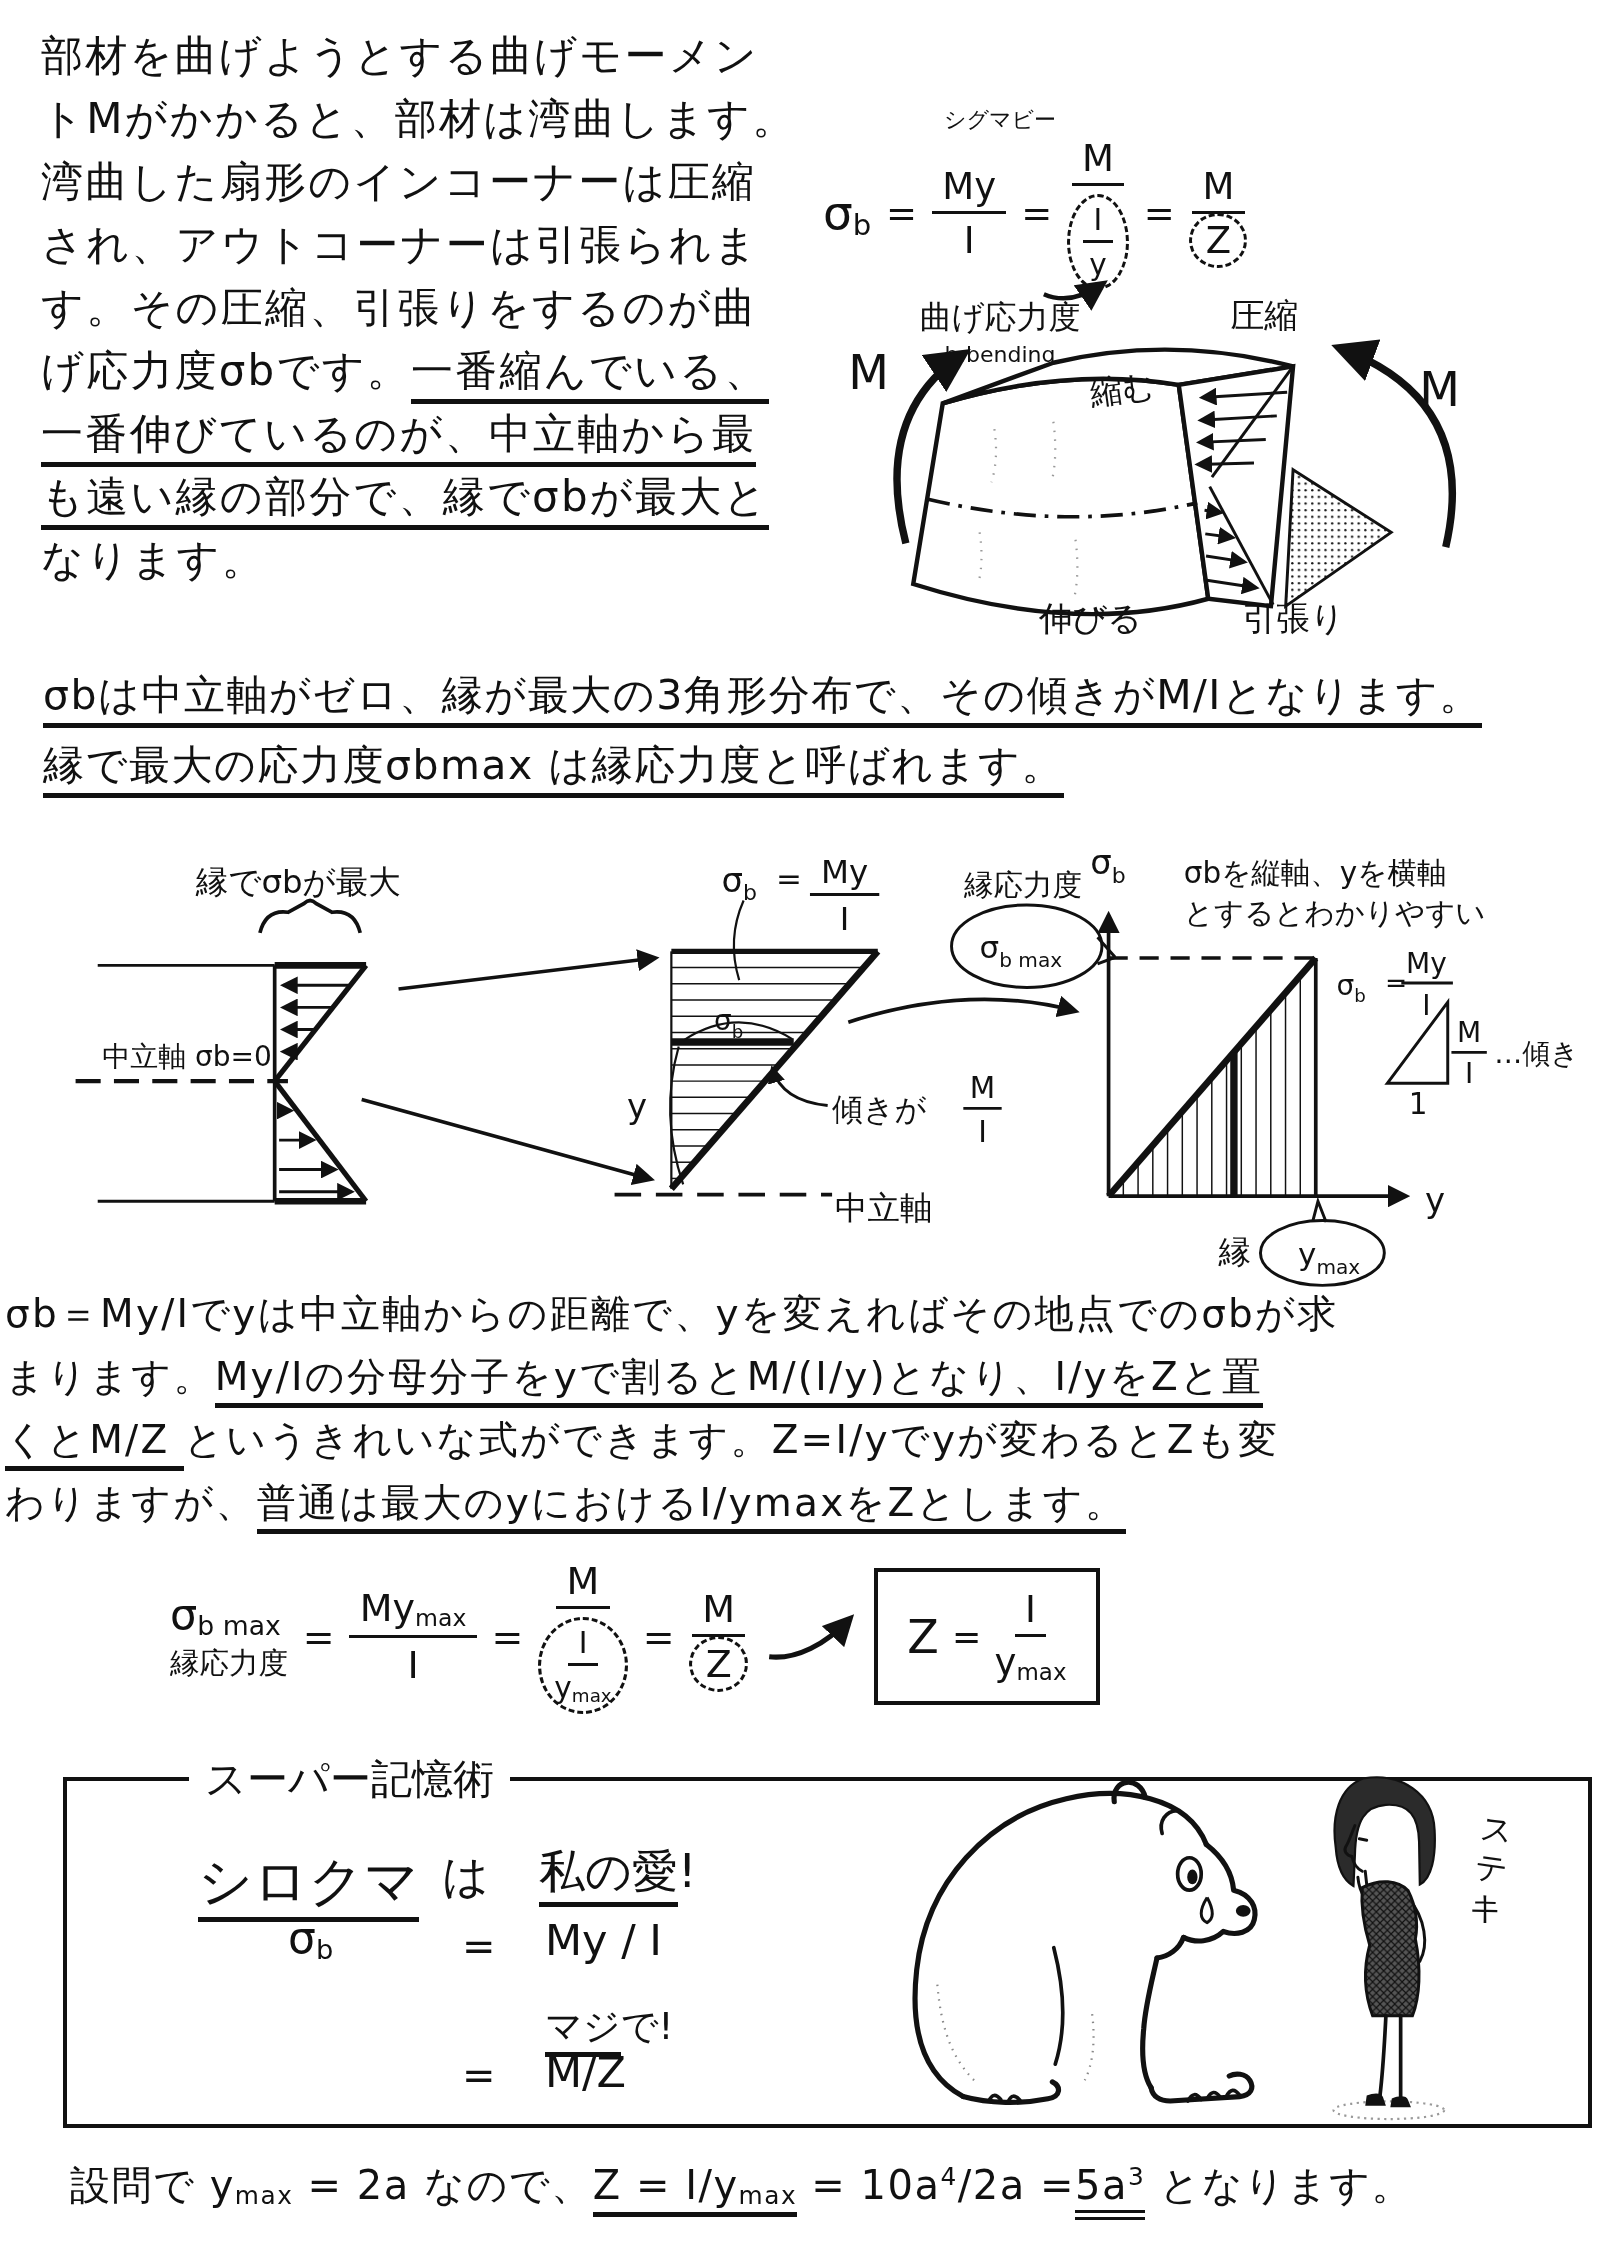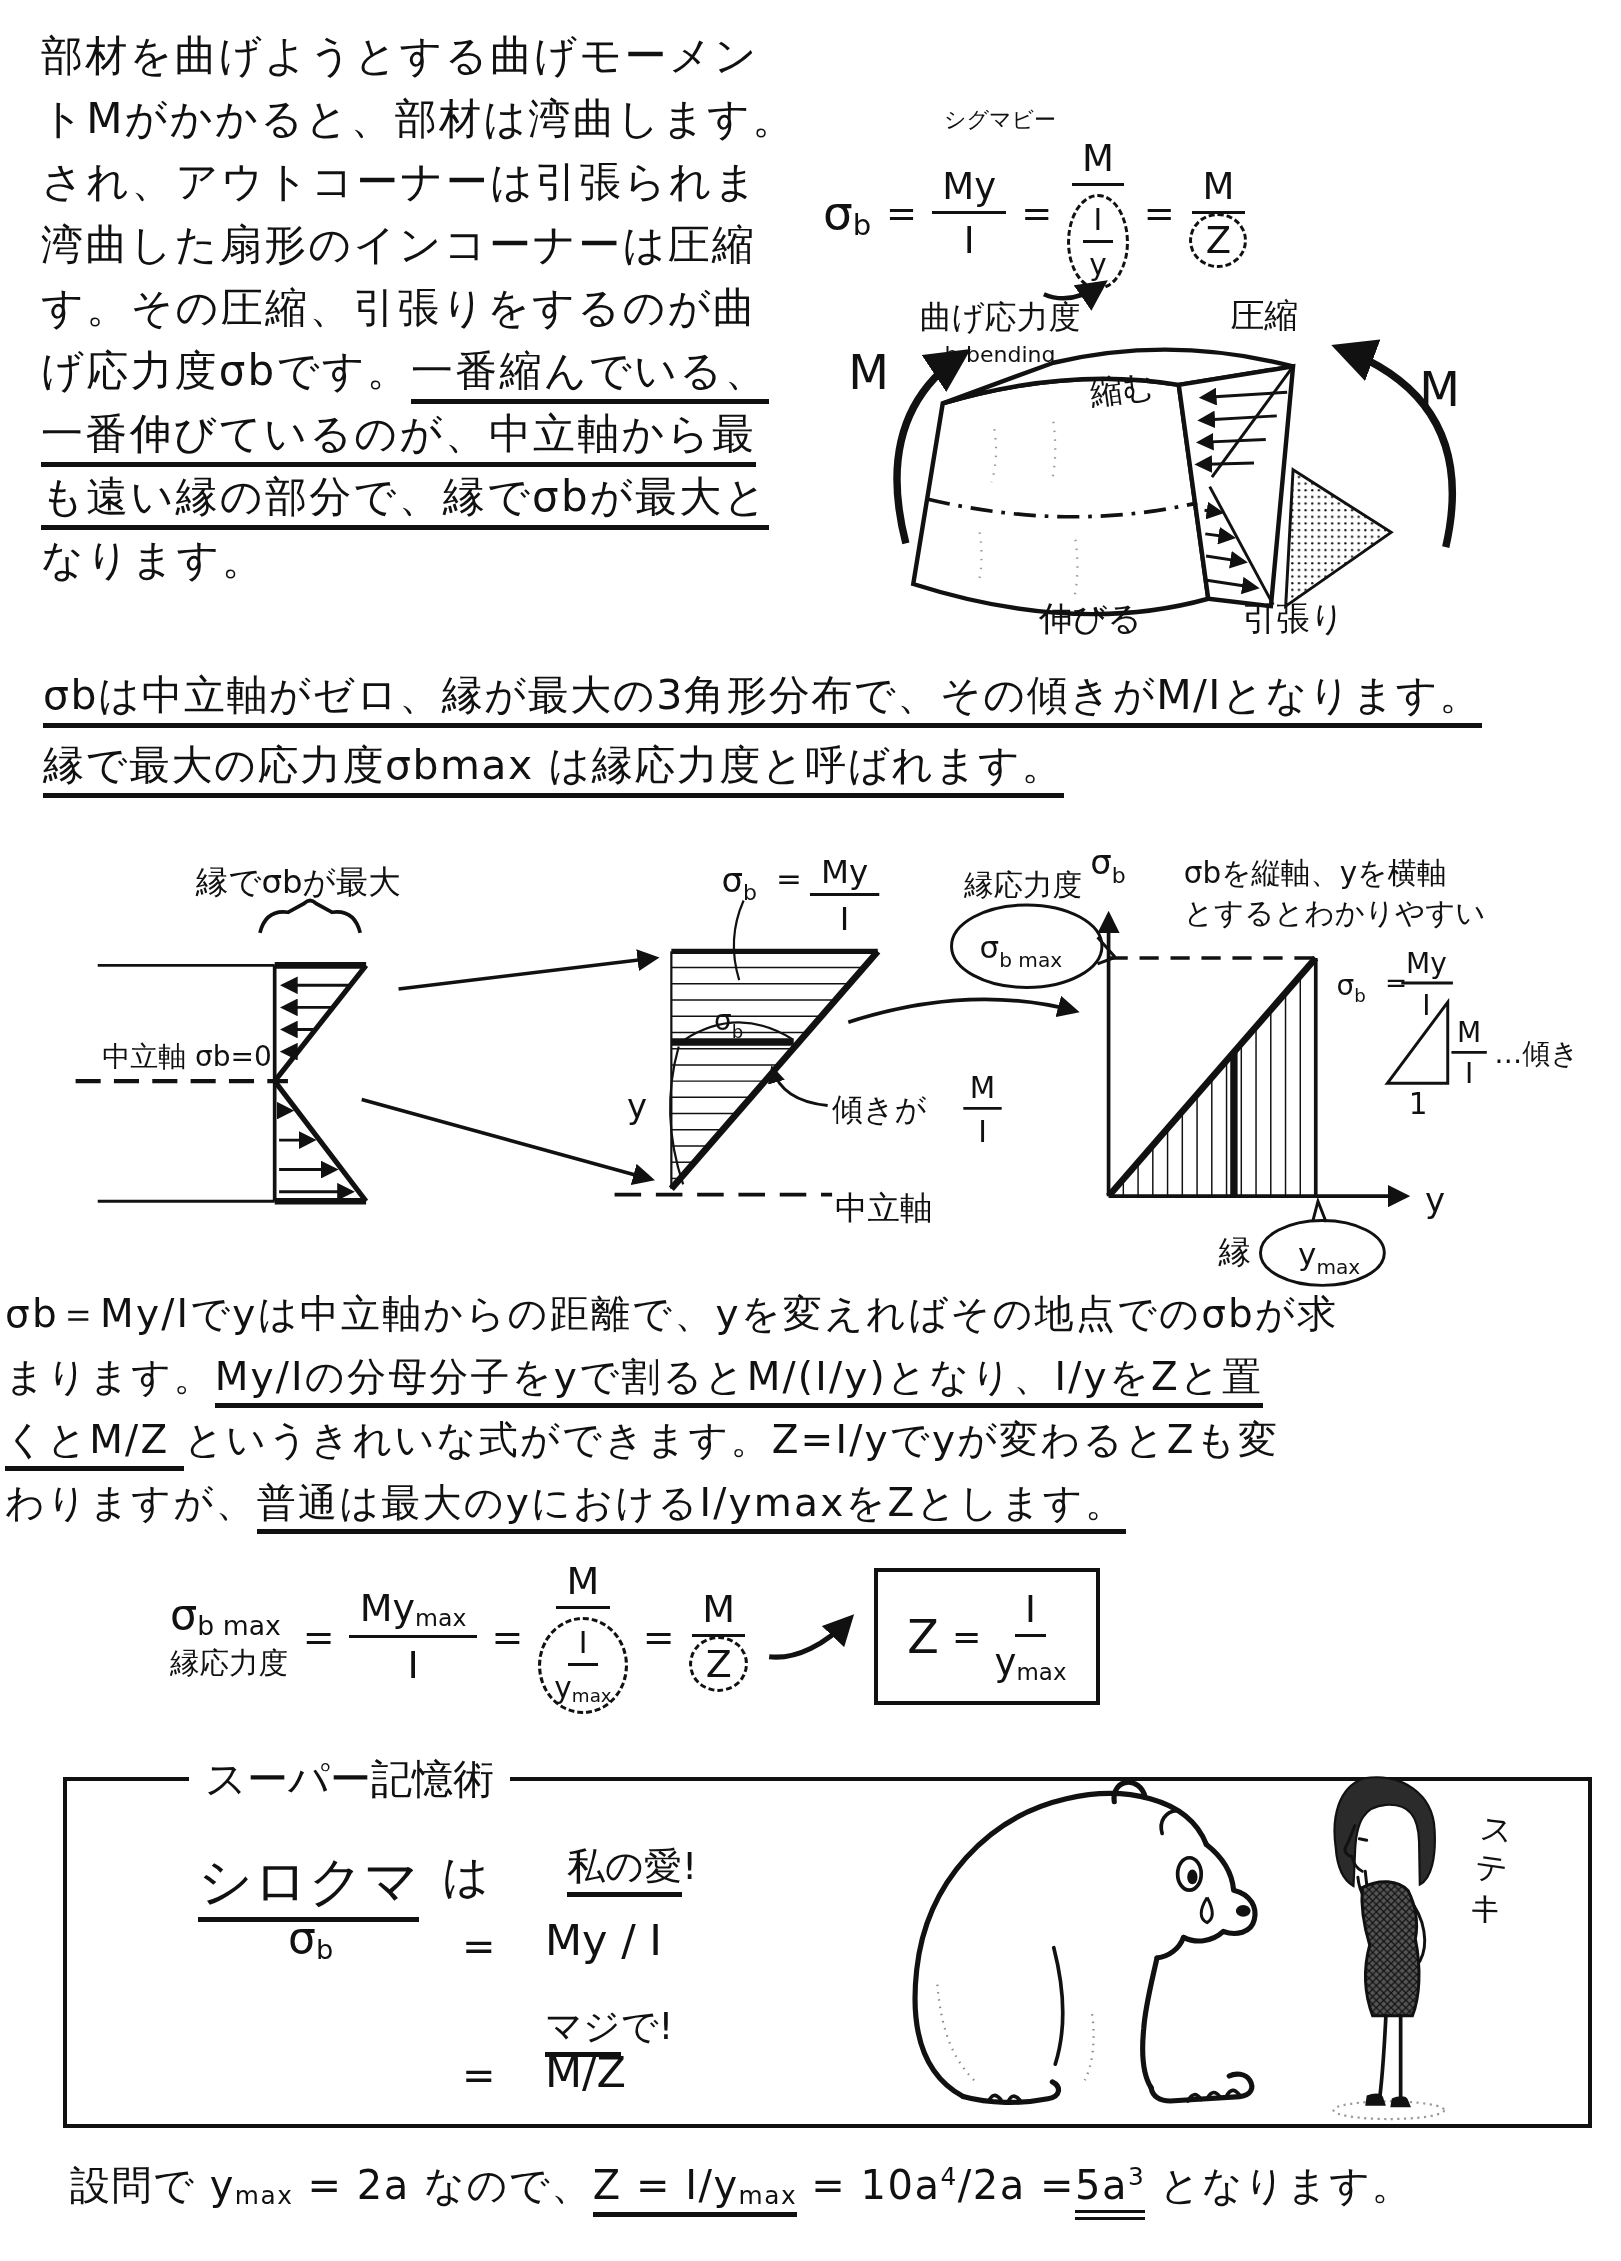--- a/index.html
+++ b/index.html
@@ -25,22 +25,22 @@
   svg text{font-family:"DejaVu Sans",sans-serif;fill:#111;}
 </style>
 </head>
 <body>
 
 <div class="page">
 
   <div class="abs intro" style="left:41px;top:28px;width:804px;">
       <div class="hline"><span>部材を曲げようとする曲げモーメン</span></div>
       <div class="hline"><span>トMがかかると、部材は湾曲します。</span></div>
+      <div class="hline"><span>湾曲した扇形のインコーナーは圧縮</span></div>
       <div class="hline"><span>され、アウトコーナーは引張られま</span></div>
-      <div class="hline"><span>湾曲した扇形のインコーナーは圧縮</span></div>
       <div class="hline"><span>す。その圧縮、引張りをするのが曲</span></div>
       <div class="hline"><span>げ応力度σbです。</span><span class="u1">一番縮んでいる、</span></div>
       <div class="hline"><span class="u1">一番伸びているのが、中立軸から最</span></div>
       <div class="hline"><span class="u1">も遠い縁の部分で、縁でσbが最大と</span></div>
       <div class="hline"><span>なります。</span></div>
     </div>
 
   <div class="abs" style="left:823px;top:105px;width:354px;text-align:center;">
     <div style="font-size:22px;">シグマビー</div>
     <div class="fr-row" style="font-size:37px;margin-top:1.5px;">
@@ -282,21 +282,21 @@
         <span class="den"><span>y</span><sub>max</sub></span>
       </span>
     </span>
   </div>
 
   <div class="abs membox" style="left:63px;top:1777px;width:1521px;height:343px;">
     <span class="abs" style="top:-29.5px;left:122px;background:#fff;padding:0 16px;font-size:41px;">スーパー記憶術</span>
 
     <span class="abs" style="left:131px;top:65px;font-size:54px;"><span class="u1">シロクマ</span></span>
     <span class="abs" style="left:375px;top:65px;font-size:46px;">は</span>
-    <span class="abs" style="left:500px;top:60px;font-size:38px;"><span class="u1">私の</span><span class="u1">愛</span><span>!</span></span>
+    <span class="abs" style="left:472px;top:60px;font-size:46px;"><span class="u1">私の</span><span class="u1">愛</span><span>!</span></span>
 
     <span class="abs" style="left:221px;top:131px;font-size:44px;"><span>σ</span><sub>b</sub></span>
     <span class="abs" style="left:395px;top:142px;font-size:40px;">=</span>
     <span class="abs" style="left:478px;top:134px;font-size:43px;">My / I</span>
 
     <span class="abs" style="left:478px;top:221px;font-size:37px;"><span class="u1">マジ</span><span>で!</span></span>
     <span class="abs" style="left:395px;top:271px;font-size:40px;">=</span>
     <span class="abs" style="left:478px;top:266px;font-size:43px;">M/Z</span>
 
     <svg class="abs" style="left:804px;top:-18.4px;" width="457" height="362" viewBox="0 0 620 490">

